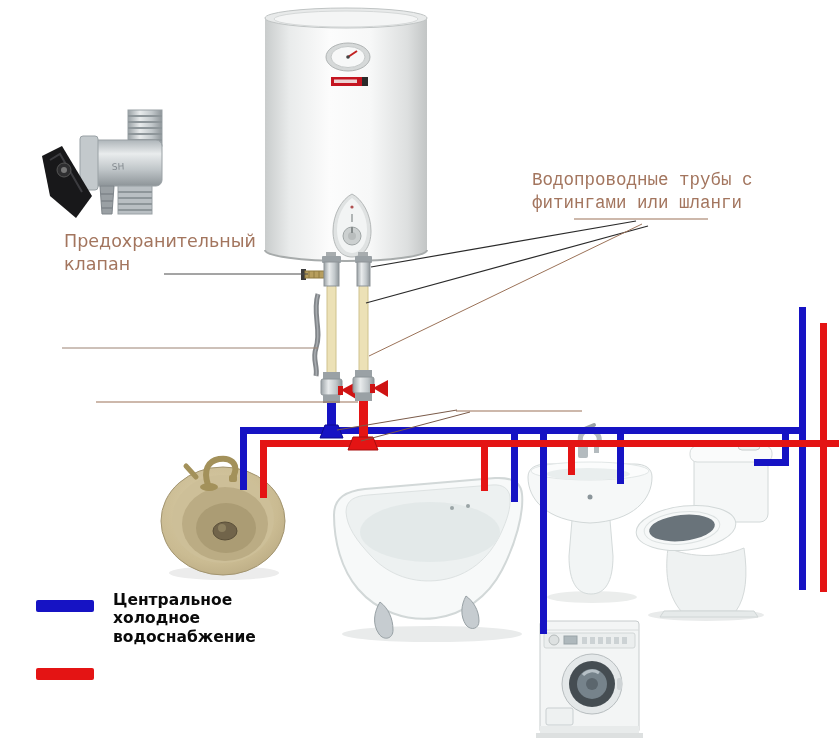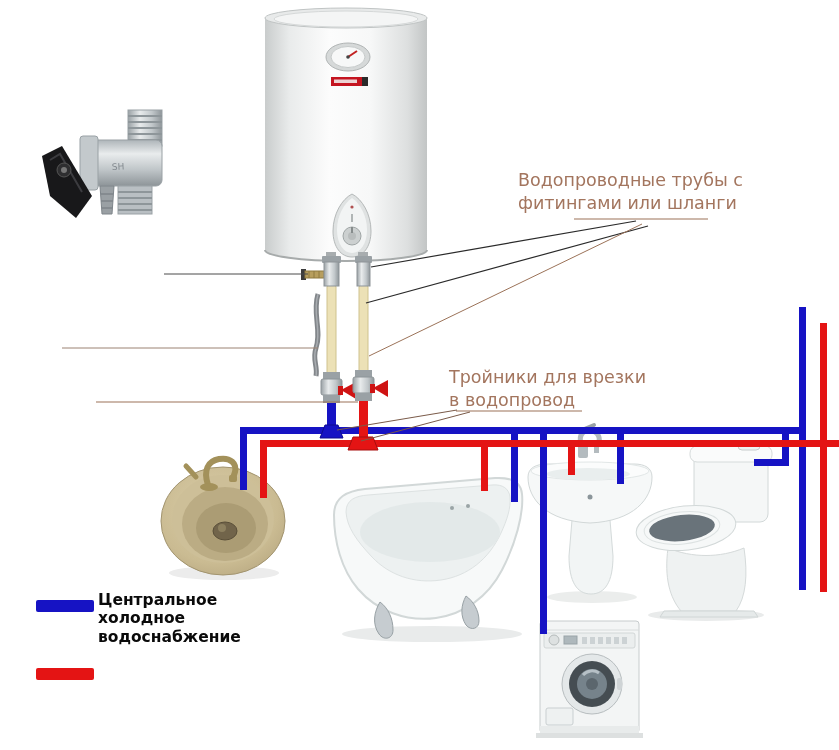--- a/index.html
+++ b/index.html
@@ -2,27 +2,27 @@
 <html style="--cold-pipe: #1613c4; --hot-pipe: #e41414; --label-text: #a3755e;"><head>
 <meta charset="utf-8">
 <style>
   html,body{margin:0;padding:0;background:#fff;}
   #stage{position:relative;width:839px;height:750px;background:#fff;overflow:hidden;
          font-family:"DejaVu Sans","Liberation Sans",sans-serif;}
   #diagram-svg{position:absolute;left:0;top:0;}
   .p-cold{fill:var(--cold-pipe);}
   .p-hot{fill:var(--hot-pipe);}
   .callout{position:absolute;color:var(--label-text);line-height:1.32;}
-  #lbl-supply{left:518px;top:169px;width:236px;font-size:17.5px;}
+  #lbl-supply{left:532px;top:169px;width:236px;font-size:17.5px;font-family:Liberation Mono, monospace;}
   #lbl-safety{left:64px;top:230px;width:200px;font-size:17.5px;}
   #lbl-relief{left:82px;top:303px;width:218px;font-size:13.5px;line-height:1.45;}
   #lbl-ball{left:97px;top:377px;font-size:18px;white-space:nowrap;}
   #lbl-tees{left:449px;top:366px;width:212px;font-size:17.5px;}
   .legend{position:absolute;left:36px;top:591px;}
-  .legend-row{display:flex;gap:4px;margin-bottom:13px;}
+  .legend-row{display:flex;gap:19px;margin-bottom:13px;}
   .legend-swatch{width:58px;height:12px;border-radius:2px;margin-top:9px;flex:0 0 auto;}
   .sw-cold{background:var(--cold-pipe);}
   .sw-hot{background:var(--hot-pipe);}
   .legend-label{width:205px;font-size:15.5px;font-weight:bold;color:#0a0a0a;line-height:1.18;}
 </style>
 </head>
 <body>
 
 <div id="stage">
 
@@ -263,21 +263,21 @@
     <line x1="636" y1="221" x2="371" y2="267" stroke="#2a2a2a" stroke-width="1.2"></line>
     <line x1="648" y1="226" x2="366" y2="303" stroke="#2a2a2a" stroke-width="1.2"></line>
     <line x1="642" y1="224" x2="369" y2="356" stroke="#9b7258" stroke-width="1"></line>
     <line x1="456" y1="411" x2="582" y2="411" stroke="#9b7258" stroke-width="1.2"></line>
     <line x1="457" y1="410" x2="337" y2="430" stroke="#7a5a48" stroke-width="1"></line>
     <line x1="470" y1="412" x2="361" y2="441" stroke="#7a5a48" stroke-width="1"></line>
   </g>
 </svg>
 
 <div class="callout" id="lbl-supply">Водопроводные трубы с фитингами или шланги</div>
-<div class="callout" id="lbl-tees">Тройники для врезки в водопровод</div>
+<div class="callout" id="lbl-safety">Предохранительный клапан</div>
 
 <div class="legend">
   <div class="legend-row">
     <div class="legend-swatch sw-cold"></div>
     <div class="legend-label">Центральное холодное водоснабжение</div>
   </div>
   <div class="legend-row">
     <div class="legend-swatch sw-hot"></div>
   </div>
 </div>

